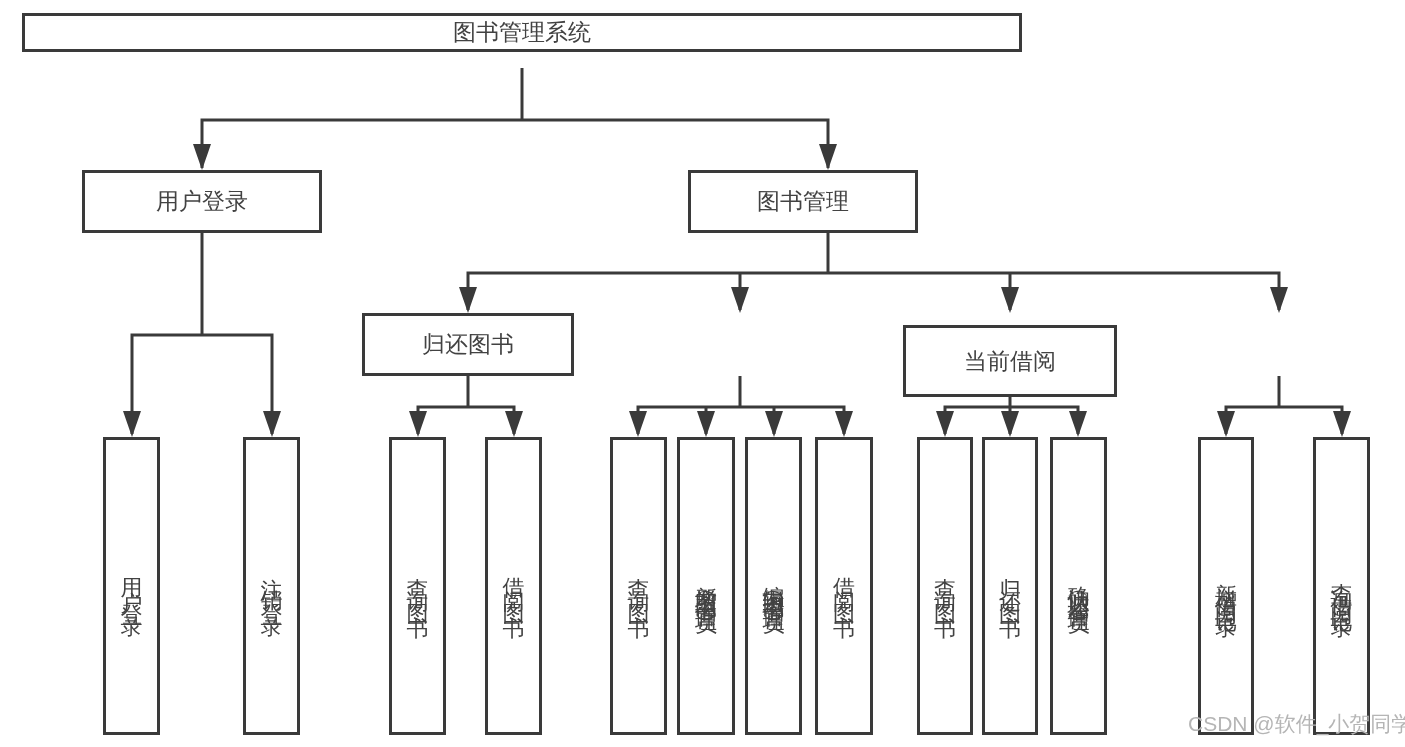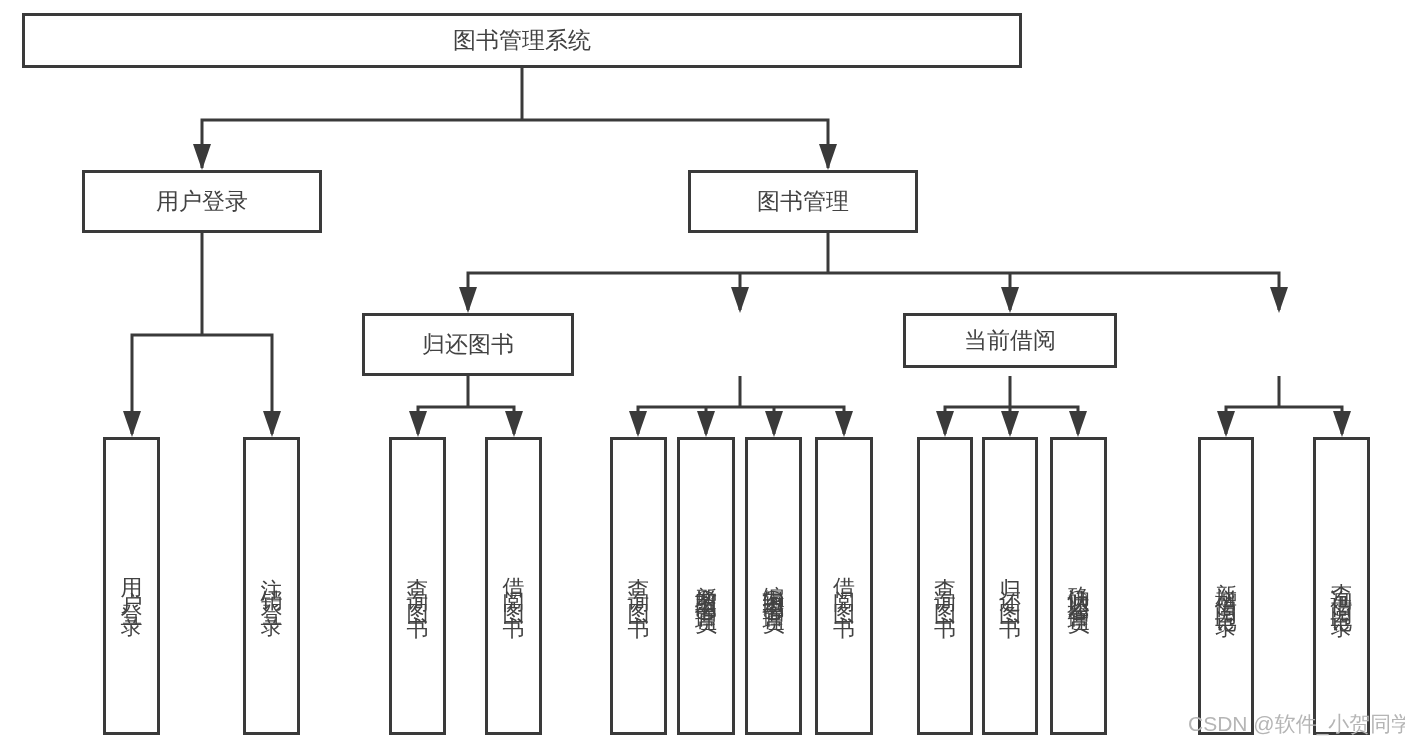--- a/index.html
+++ b/index.html
@@ -89,35 +89,35 @@
     <polygon points="697,411 715,411 706,437"></polygon>
     <polygon points="765,411 783,411 774,437"></polygon>
     <polygon points="835,411 853,411 844,437"></polygon>
     <polygon points="936,411 954,411 945,437"></polygon>
     <polygon points="1001,411 1019,411 1010,437"></polygon>
     <polygon points="1069,411 1087,411 1078,437"></polygon>
     <polygon points="1217,411 1235,411 1226,437"></polygon>
     <polygon points="1333,411 1351,411 1342,437"></polygon>
   </svg>
 
-  <div class="node" style="left:22px;top:13px;width:1000px;height:55px">
+  <div class="node" style="left:22px;top:13px;width:1000px;height:39px">
     <span class="h-label">图书管理系统</span>
   </div>
 
   <div class="node" style="left:82px;top:170px;width:240px;height:63px">
     <span class="h-label">用户登录</span>
   </div>
   <div class="node" style="left:688px;top:170px;width:230px;height:63px">
     <span class="h-label">图书管理</span>
   </div>
 
   <div class="node" style="left:362px;top:313px;width:212px;height:63px">
     <span class="h-label">归还图书</span>
   </div>
-  <div class="node" style="left:903px;top:313px;width:214px;height:55px">
+  <div class="node" style="left:903px;top:325px;width:214px;height:72px">
     <span class="h-label">当前借阅</span>
   </div>
 
   <div class="node leaf" style="left:103px;top:437px;width:57px;height:298px">
     <span>用户登录</span>
   </div>
   <div class="node leaf" style="left:243px;top:437px;width:57px;height:298px">
     <span>注销登录</span>
   </div>
 

